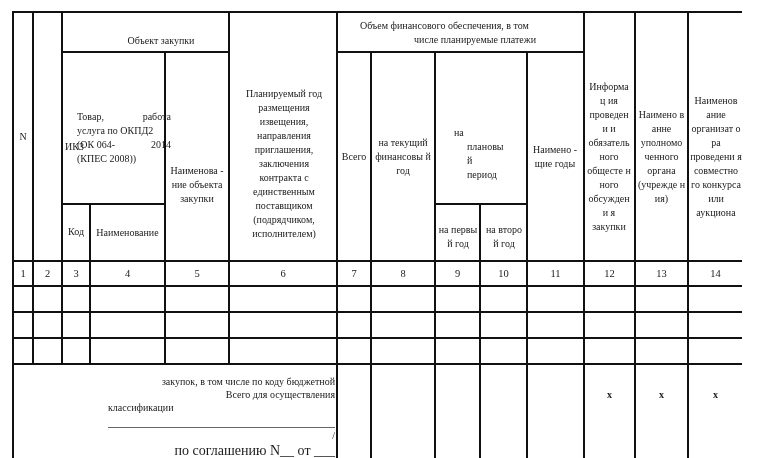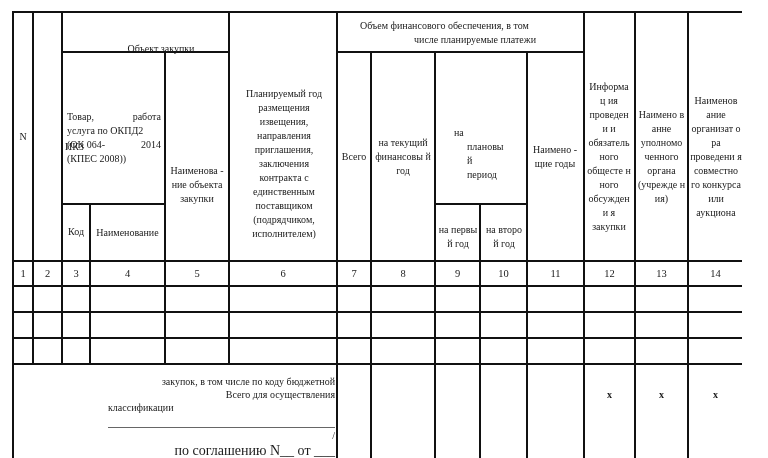--- a/index.html
+++ b/index.html
@@ -36,23 +36,23 @@
 <div class="vl" style="left:370px; top:52px; height:406px;"></div>
 <div class="vl" style="left:434px; top:52px; height:406px;"></div>
 <div class="vl" style="left:479px; top:203px; height:255px;"></div>
 <div class="vl" style="left:526px; top:52px; height:406px;"></div>
 <div class="vl" style="left:583px; top:11px; height:447px;"></div>
 <div class="vl" style="left:634px; top:11px; height:447px;"></div>
 <div class="vl" style="left:687px; top:11px; height:447px;"></div>
 
 <div class="cell" style="left:14px; top:13px; width:18px; height:247px;">N</div>
 <div class="cell" style="left:34px; top:23px; width:27px; height:247px;margin-left:27px;">ИКЗ</div>
-<div class="cell" style="left:63px; top:30px; width:196px; height:38px;">Объект закупки</div>
+<div class="cell" style="left:63px; top:22px; width:196px; height:38px;">Объект закупки</div>
 
-<div class="cell" style="left:67px; top:110px; width:94px; height:70px; display:block; text-align:left;">
+<div class="cell" style="left:77px; top:110px; width:94px; height:70px; display:block; text-align:left;">
   <div style="display:flex; justify-content:space-between;">
       <span>Товар,</span>
       <span>работа</span>
     </div>
   <div>услуга  по ОКПД2</div>
   <div style="display:flex; justify-content:space-between;">
       <span>(ОК  064-</span>
       <span>2014</span>
     </div>
   <div>(КПЕС 2008))</div>

